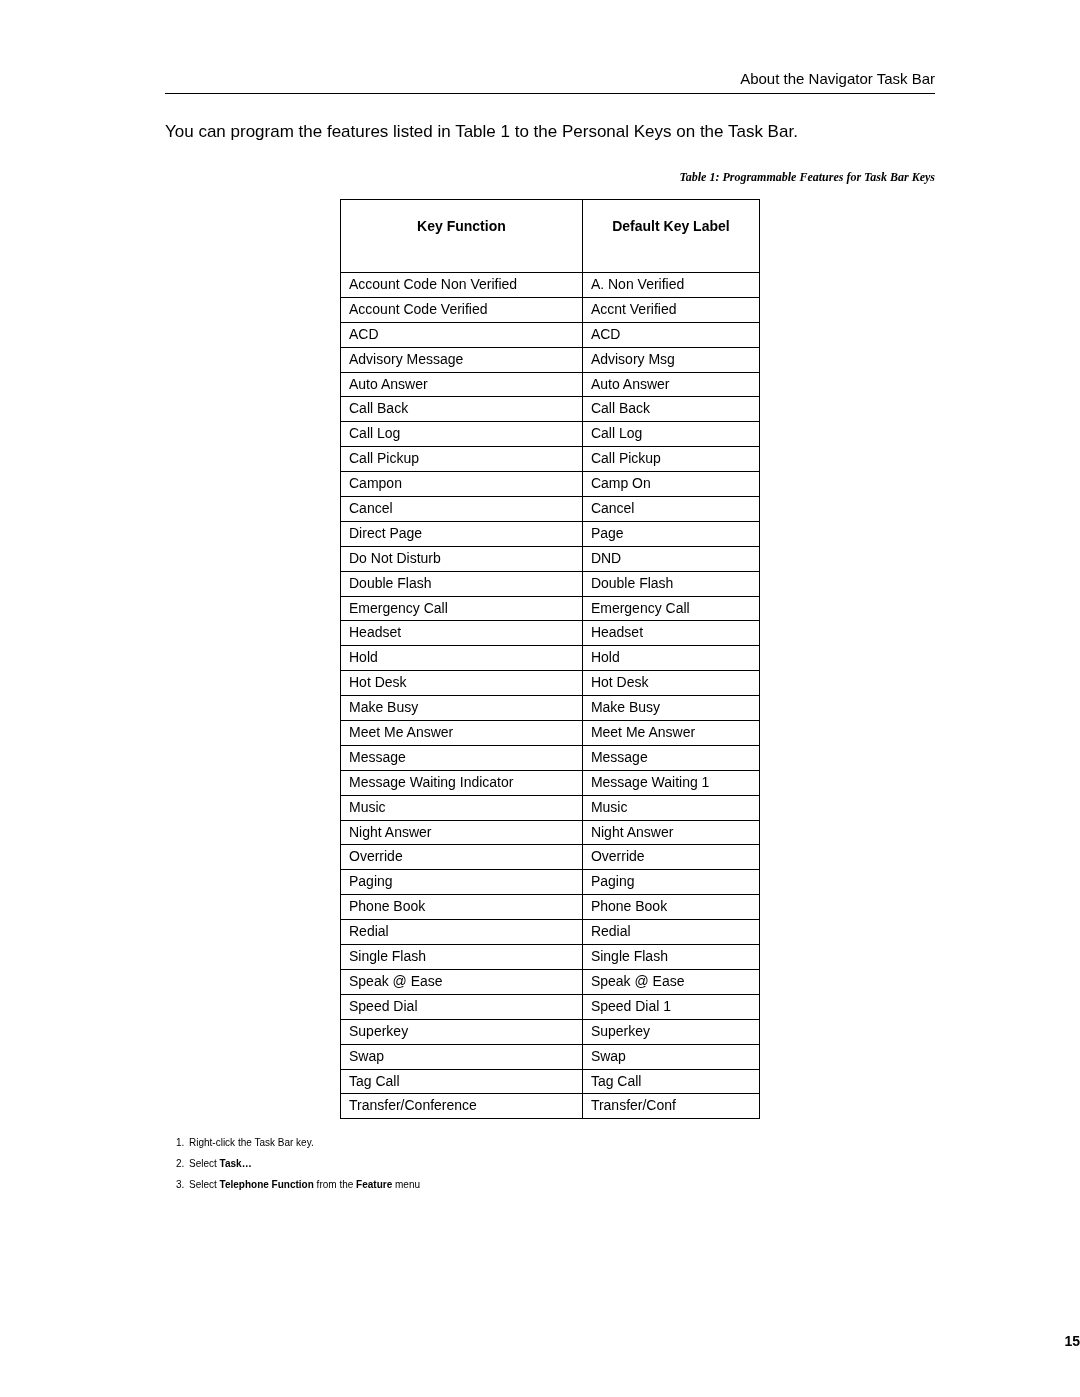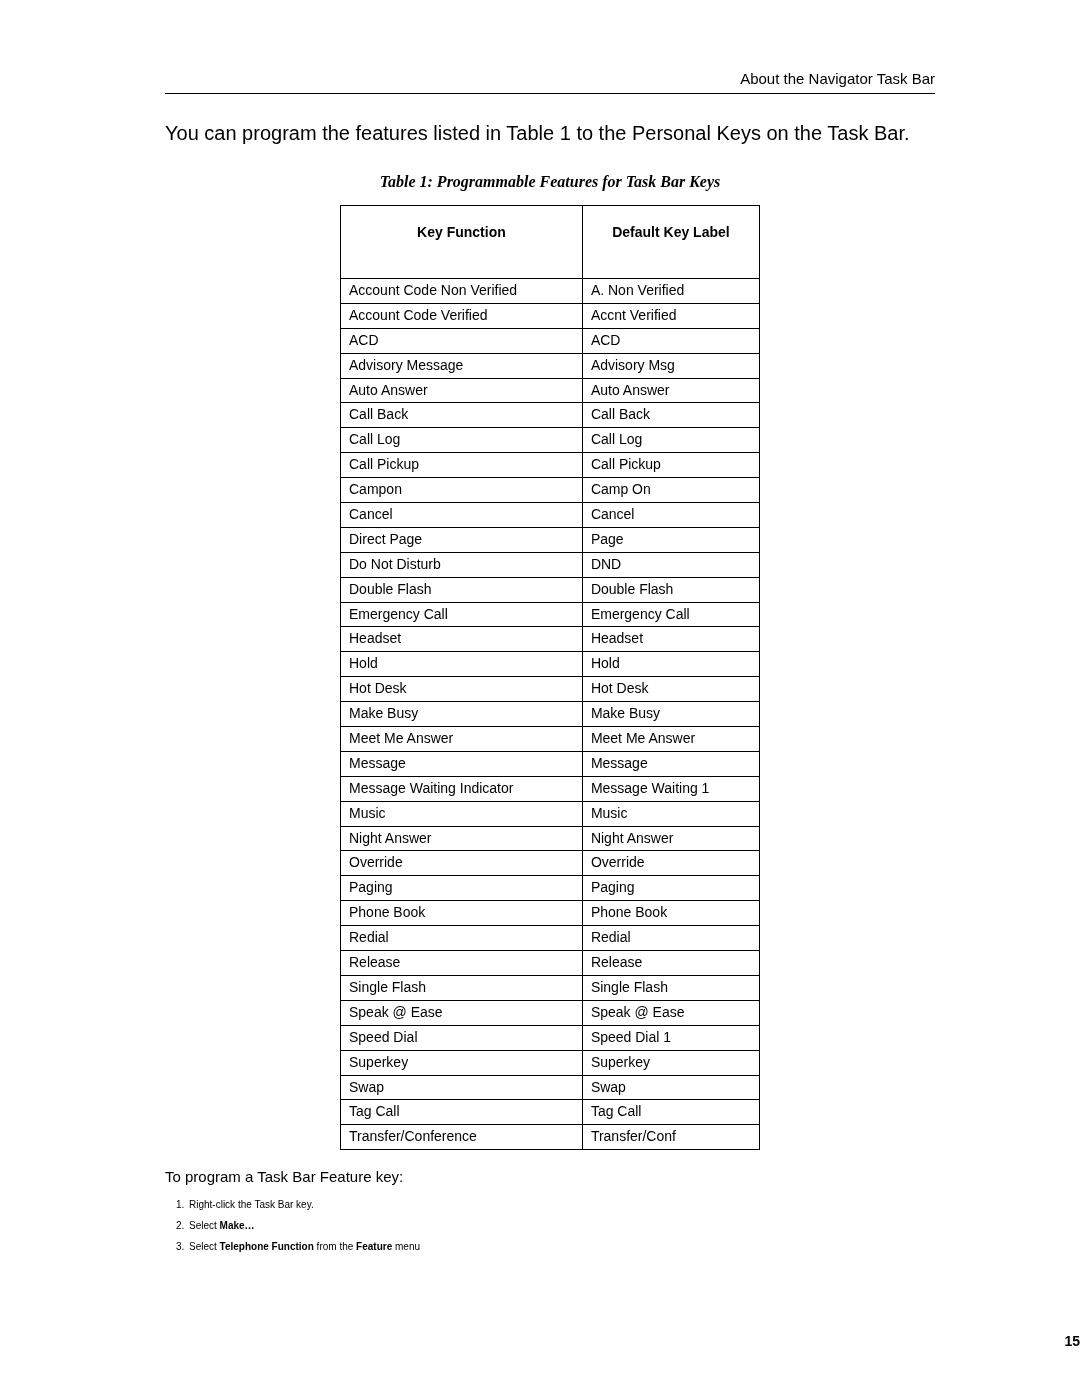--- a/index.html
+++ b/index.html
@@ -21,29 +21,29 @@
     text-align: right;
     font-size: 15px;
     padding-bottom: 6px;
   }
   .header-rule {
     border: none;
     border-top: 1px solid #000;
     margin: 0 0 28px 0;
   }
   .intro {
-    font-size: 20px;
+    font-size: 17px;
     margin: 0 0 28px 0;
   }
   .caption {
-    text-align: center;
+    text-align: right;
     font-family: "Times New Roman", Times, serif;
     font-style: italic;
     font-weight: bold;
-    font-size: 16px;
+    font-size: 12px;
     margin: 0 0 14px 0;
   }
   .tbl-wrap {
     display: flex;
     justify-content: center;
     margin-bottom: 18px;
   }
   table.feat {
     border-collapse: collapse;
     width: 420px;
@@ -209,24 +209,20 @@
           </tr>
           <tr>
             <td>Phone Book</td>
             <td>Phone Book</td>
           </tr>
           <tr>
             <td>Redial</td>
             <td>Redial</td>
           </tr>
           <tr>
-            <td>Release</td>
-            <td>Release</td>
-          </tr>
-          <tr>
             <td>Single Flash</td>
             <td>Single Flash</td>
           </tr>
           <tr>
             <td>Speak @ Ease</td>
             <td>Speak @ Ease</td>
           </tr>
           <tr>
             <td>Speed Dial</td>
             <td>Speed Dial 1</td>
@@ -244,26 +240,25 @@
             <td>Tag Call</td>
           </tr>
           <tr>
             <td>Transfer/Conference</td>
             <td>Transfer/Conf</td>
           </tr>
         </tbody>
     </table>
   </div>
 
-  <p class="instr-lead">To program a Task Bar Feature key:</p>
 
   <ol class="steps">
     <li>Right-click the Task Bar key.</li>
     <li>
-      <span>Select </span><span class="b">Make…</span>
+      <span>Select </span><span class="b">Task…</span>
     </li>
     <li>
       <span>Select </span><span class="b">Telephone Function</span><span> from the </span><span class="b">Feature</span><span> menu</span>
     </li>
   </ol>
 
   <div class="pagenum">15</div>
 </div>
 
 </body></html>

